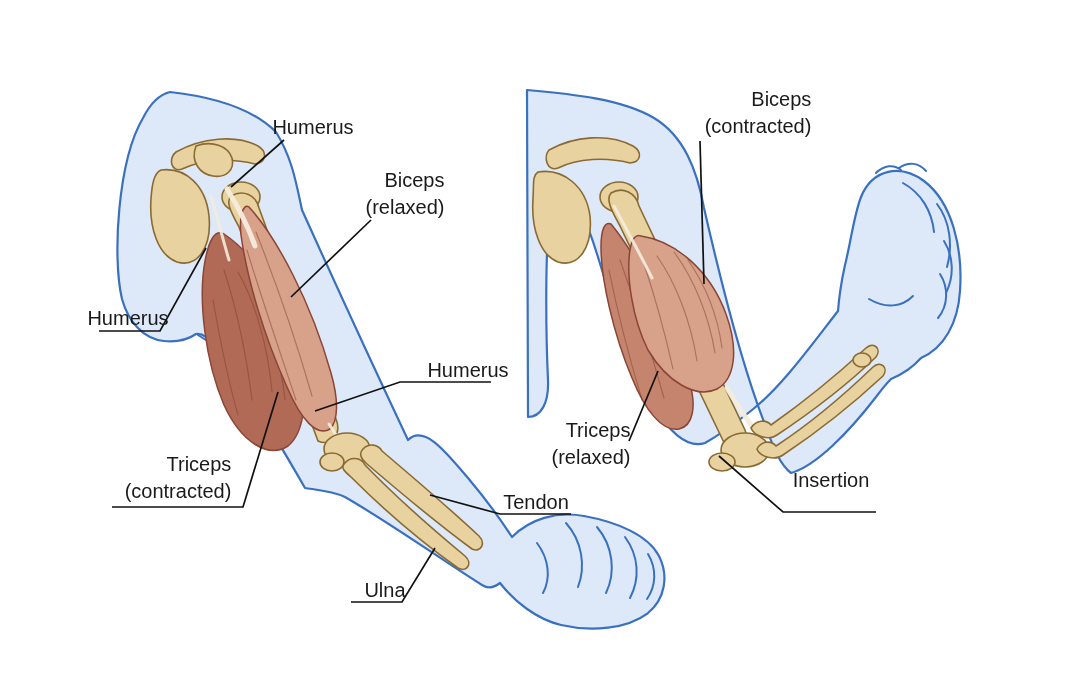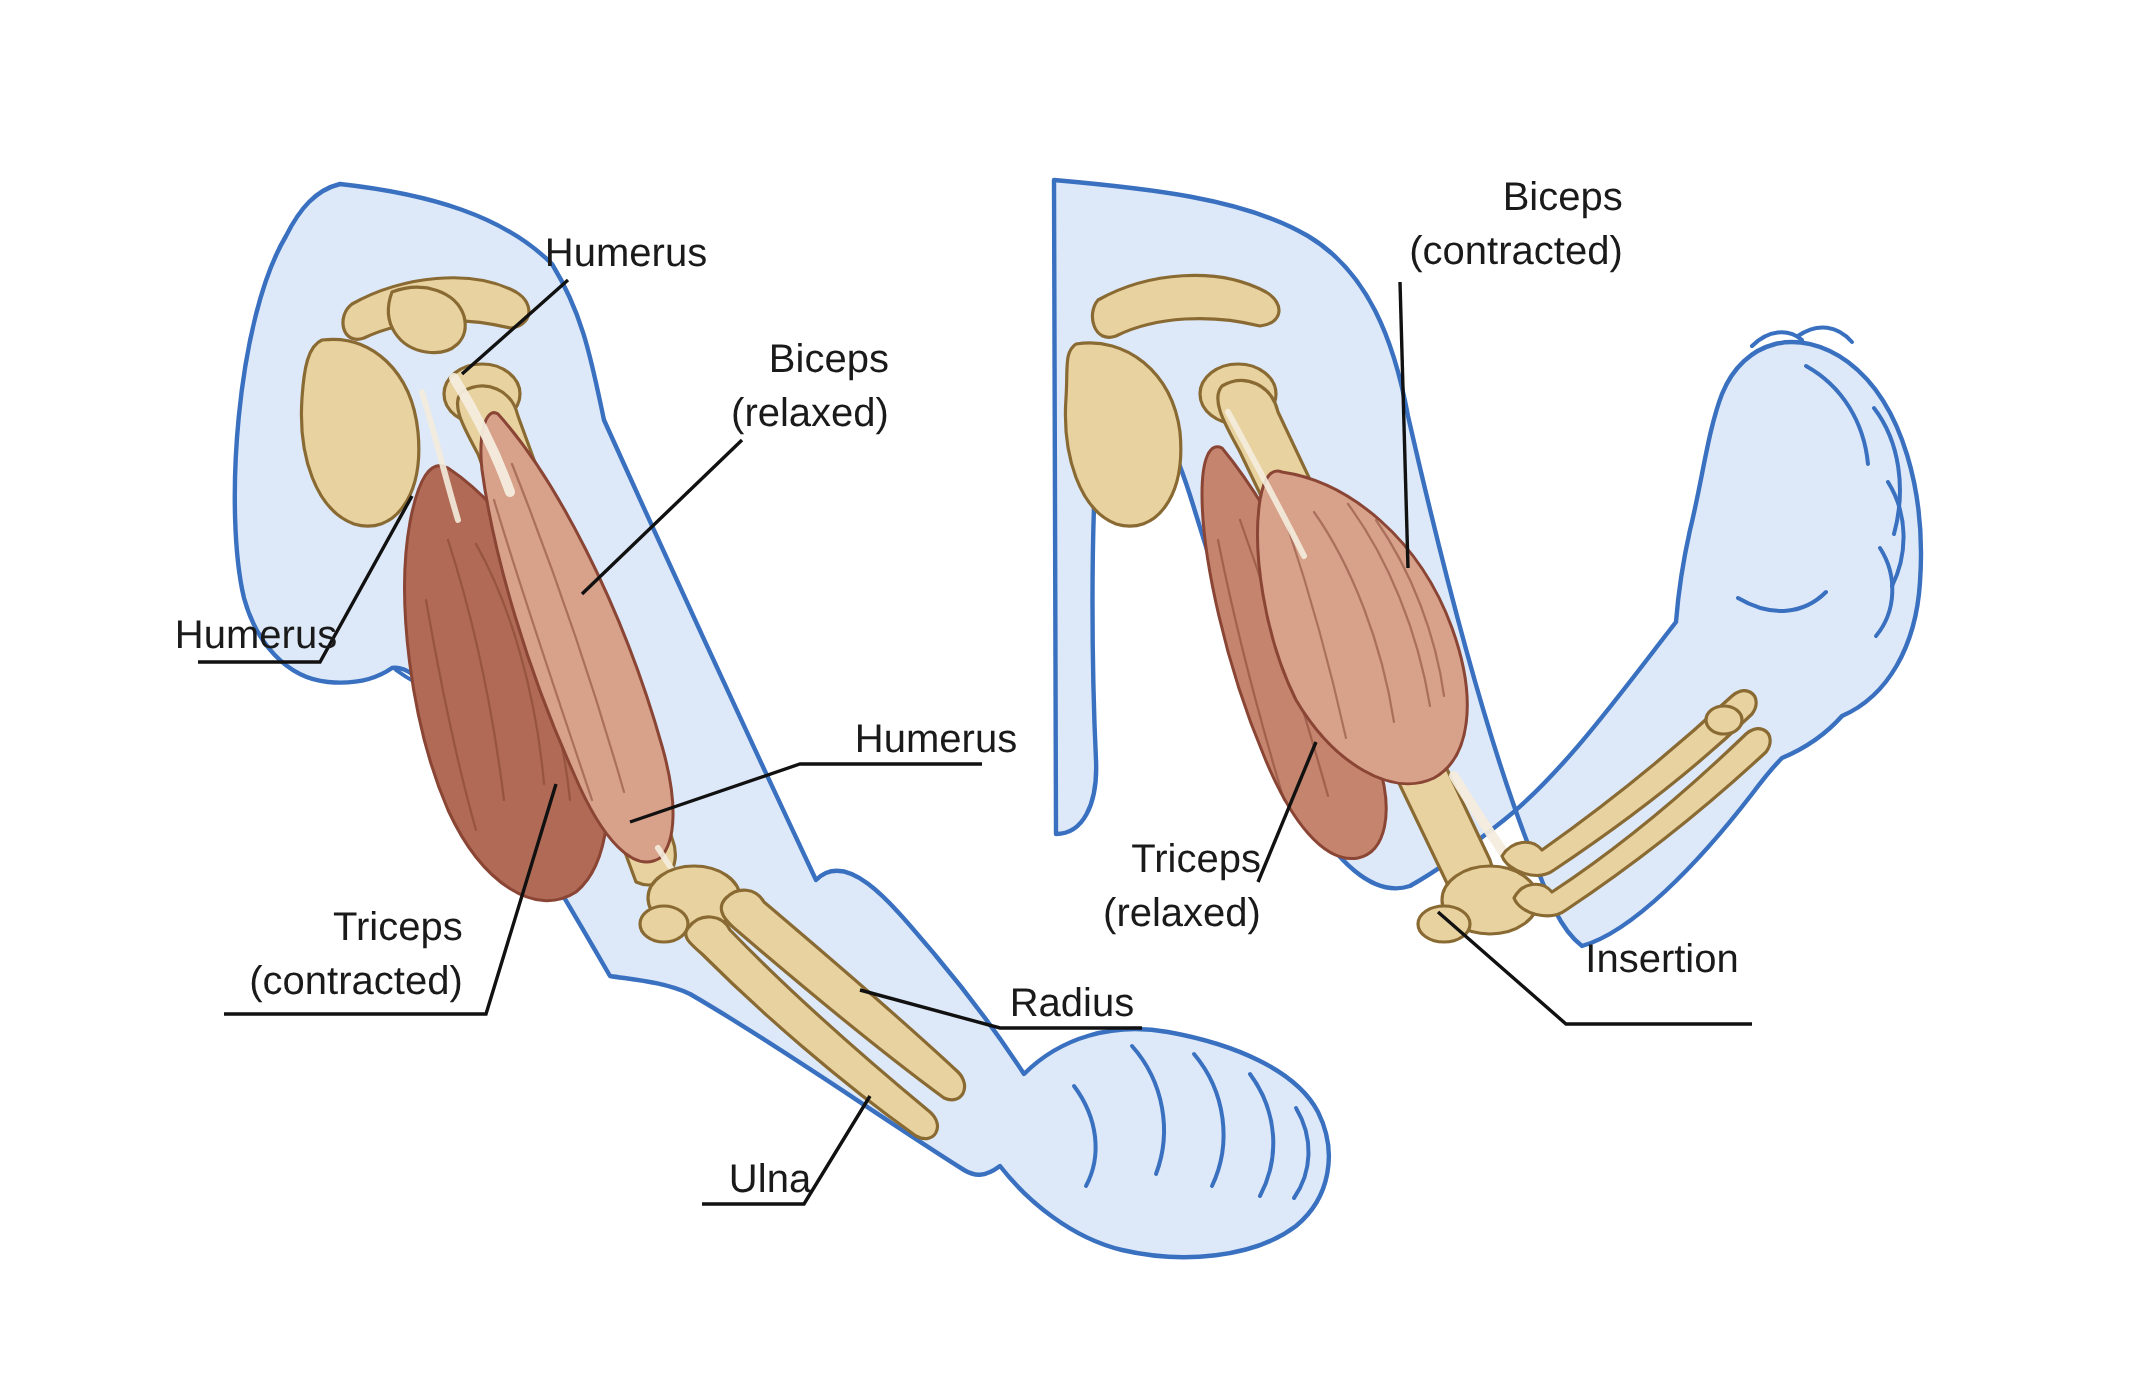--- a/index.html
+++ b/index.html
@@ -208,21 +208,21 @@
     </g>
   </svg>
 
   <div class="label" style="left:313px;top:114px">Humerus</div>
   <div class="label" style="left:405px;top:167px">Biceps
 (relaxed)</div>
   <div class="label" style="left:128px;top:305px">Humerus</div>
   <div class="label" style="left:468px;top:357px">Humerus</div>
   <div class="label" style="left:178px;top:451px">Triceps
 (contracted)</div>
-  <div class="label" style="left:536px;top:489px">Radius</div>
+  <div class="label" style="left:536px;top:489px">Tendon</div>
   <div class="label" style="left:385px;top:577px">Ulna</div>
 
   <div class="label" style="left:758px;top:86px">Biceps
 (contracted)</div>
   <div class="label" style="left:591px;top:417px">Triceps
 (relaxed)</div>
   <div class="label" style="left:831px;top:467px">Insertion</div>
 </div>
 
 </body></html>

